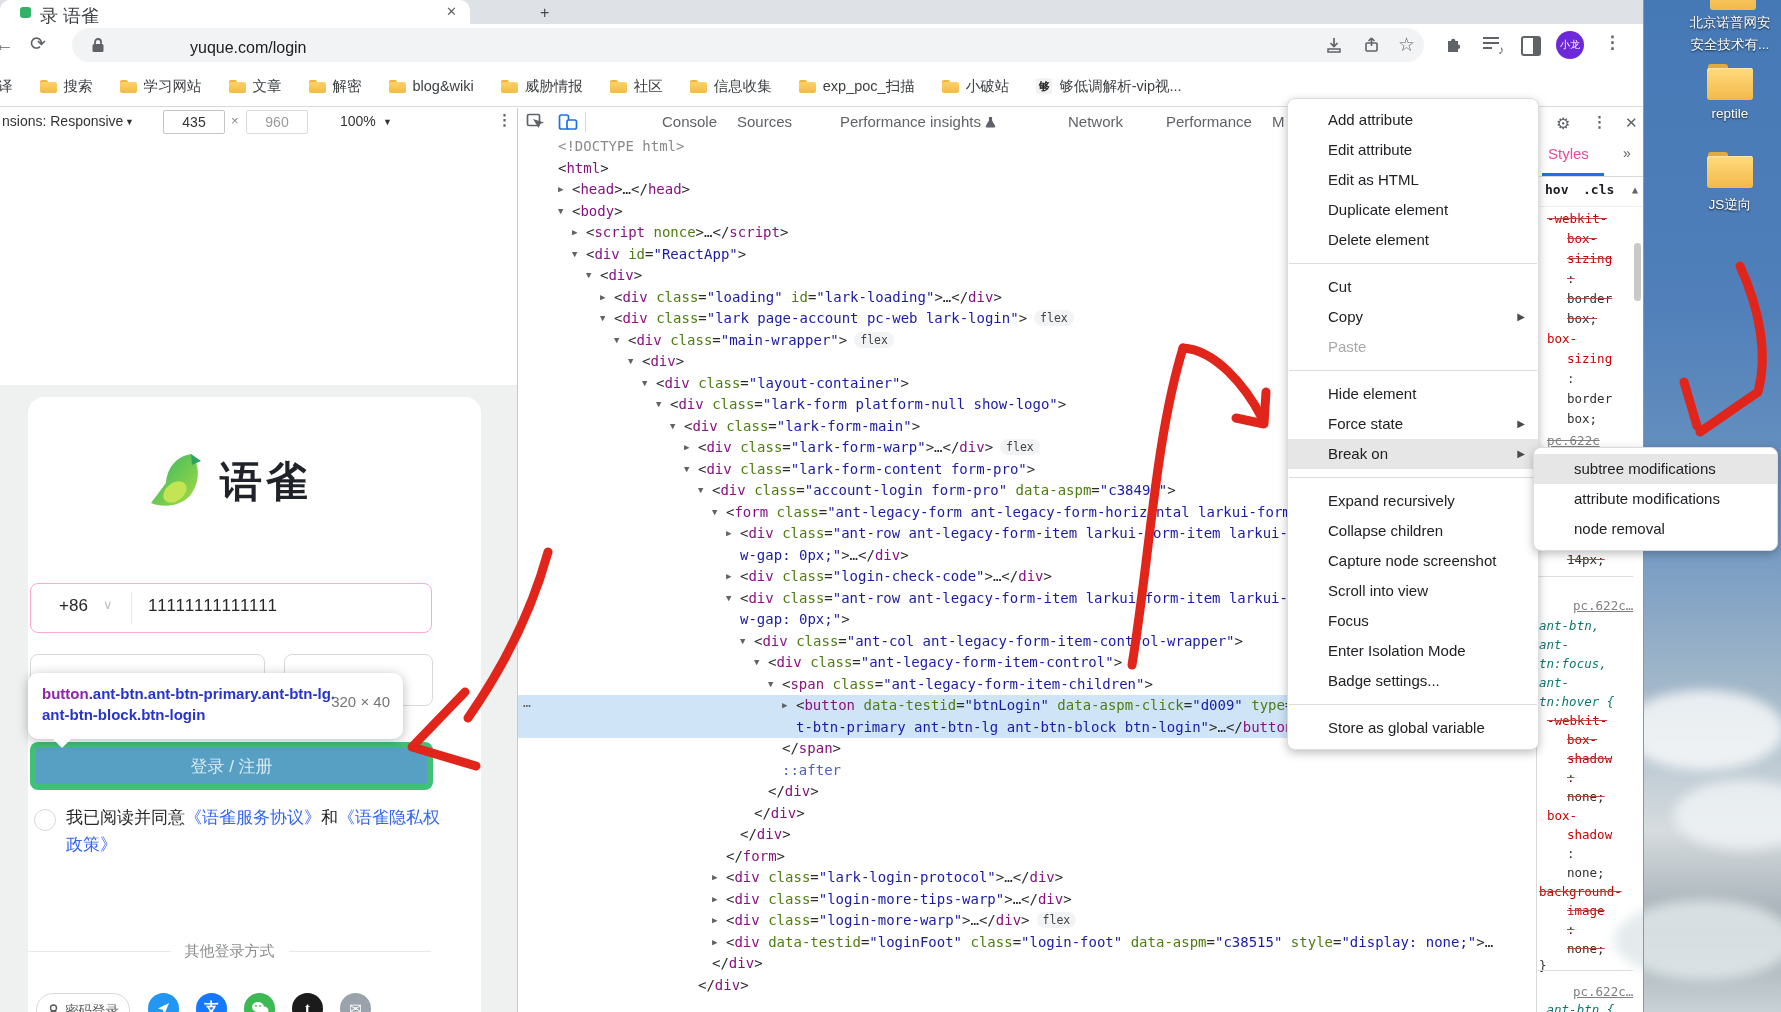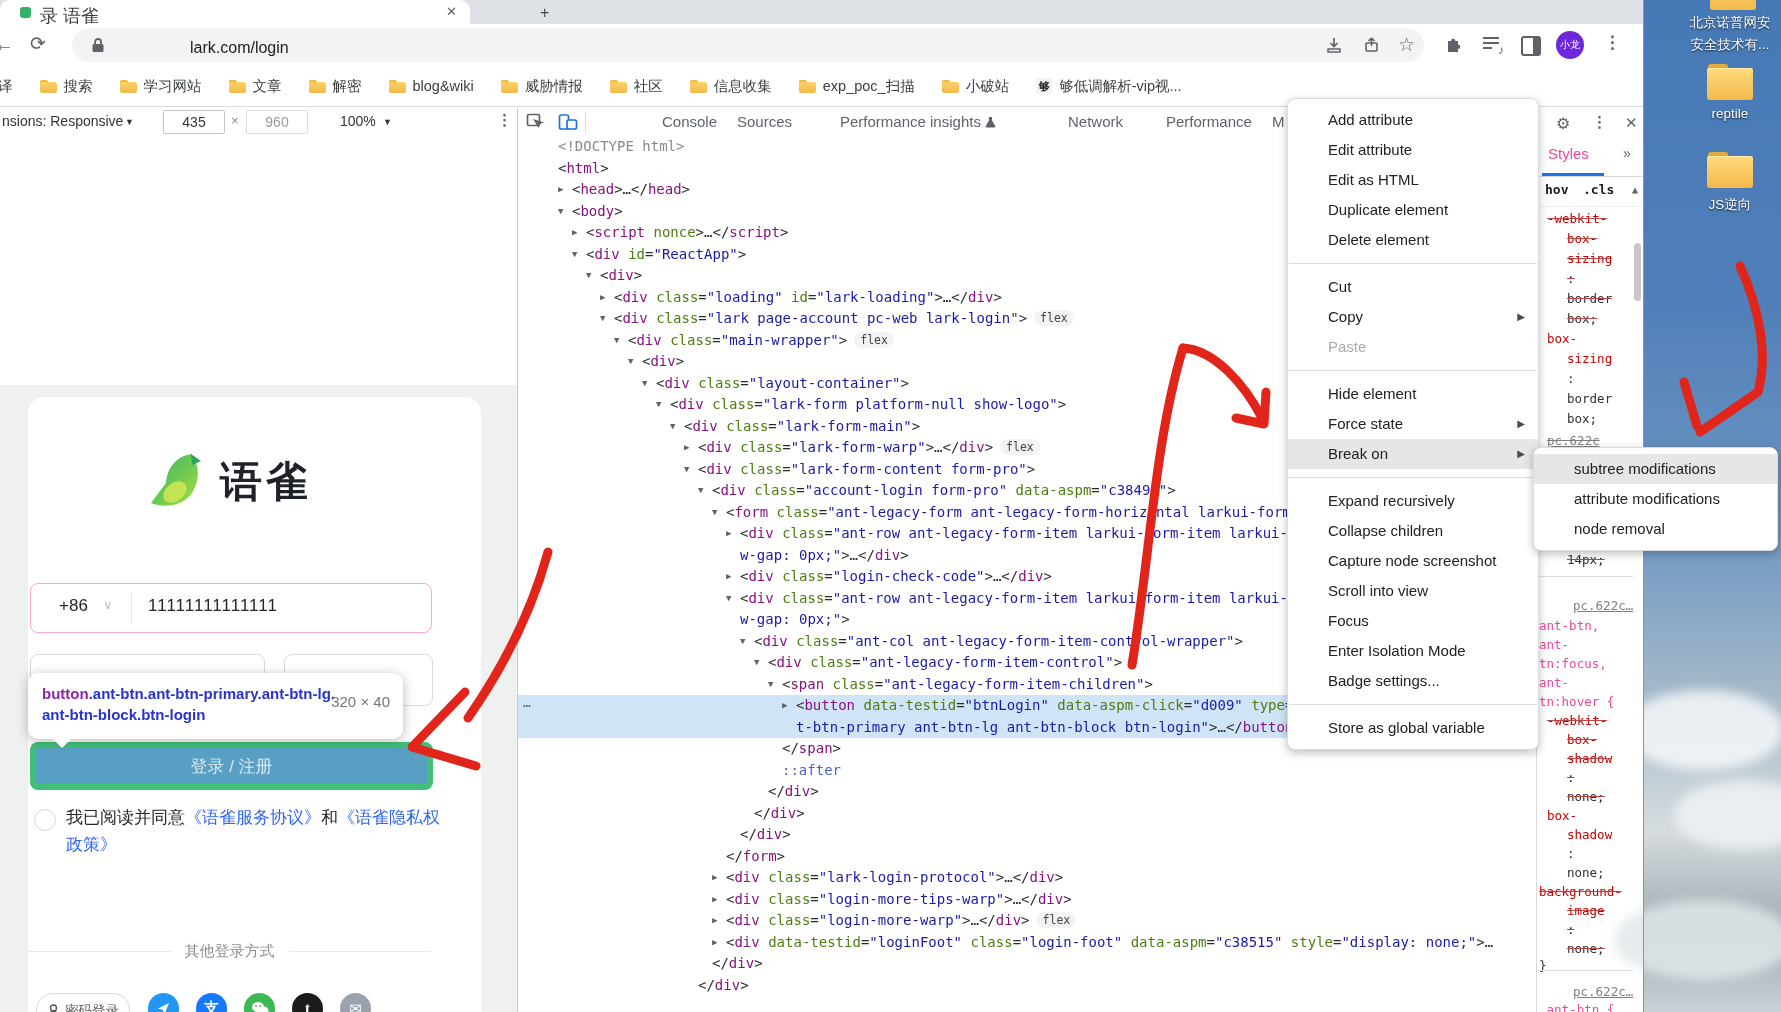--- a/index.html
+++ b/index.html
@@ -73,21 +73,21 @@
   .tl.sel{background:#cfe4f7;}
   .ar{position:absolute;top:0;font-size:9px;color:#5f6368;width:12px;}
   .gdots{position:absolute;left:5px;top:0;color:#5f6368;font-size:13px;letter-spacing:1px;}
   .tk-p{color:#2a2a2a;} .tk-tag{color:#881280;} .tk-at{color:#4d7c0f;} .tk-val{color:#1a1aa6;}
   .tk-gray{color:#8a8a8a;} .tk-ps{color:#4c63bd;} .tk-eq{color:#80868b;font-style:italic;}
   .flexbadge{display:inline-block;margin-left:7px;padding:0 6px;border-radius:8px;background:#f1f3f4;
              color:#444;font-size:11.5px;line-height:16px;vertical-align:1px;}
   #styles-divider{left:1536px;top:136px;width:1px;height:876px;background:#d9d9d9;}
   #styles-panel{left:1537px;top:108px;width:106px;height:904px;background:#fff;}
   .css-row{position:absolute;white-space:pre;font-size:12.5px;}
-  .css-prop{color:#c80000;} .css-plain{color:#303030;} .css-sel{color:#ec4899;}
+  .css-prop{color:#c80000;} .css-plain{color:#303030;} .css-sel{color:#0f766e;font-style:italic;}
   .css-link{color:#808080;text-decoration:underline;}
   .strike{text-decoration:line-through;text-decoration-color:#b44;}
   .css-link.strike{text-decoration:line-through underline;}
   .css-div{position:absolute;left:0;width:96px;height:1px;background:#ddd;}
   
   .menu{position:absolute;background:#fff;border:1px solid #dadce0;border-radius:8px;
         box-shadow:0 3px 10px rgba(0,0,0,.25);padding:6px 0;z-index:50;}
   .mi{height:30px;line-height:30px;padding-left:40px;padding-right:34px;font-size:15px;color:#202124;
       position:relative;white-space:nowrap;}
   .mi.dis{color:#a8a8a8;}
@@ -121,21 +121,21 @@
 </div>
 
 <div class="abs" id="toolbar">
   <div class="abs tbicon" style="left:-6px;top:9px;font-size:20px;">←</div>
   <div class="abs tbicon" style="left:30px;top:8px;font-size:19px;">⟳</div>
   <div class="abs" id="omnibox">
     <svg class="abs" style="left:19px;top:9px;" width="14" height="17" viewBox="0 0 14 17">
       <rect x="1.5" y="7" width="11" height="8" rx="1.5" fill="#5f6368"></rect>
       <path d="M4 7 V5 a3 3 0 0 1 6 0 V7" stroke="#5f6368" stroke-width="1.8" fill="none"></path>
     </svg>
-    <div class="abs" id="urltext">lark.com/login</div>
+    <div class="abs" id="urltext">yuque.com/login</div>
     <svg class="abs" style="left:1253px;top:8px;" width="18" height="18" viewBox="0 0 18 18">
       <path d="M9 2 v8 M5.5 7 l3.5 3.5 L12.5 7" stroke="#5f6368" stroke-width="1.7" fill="none"></path>
       <path d="M3 13 h12 v3 h-12 z" fill="none" stroke="#5f6368" stroke-width="1.5"></path>
     </svg>
     <svg class="abs" style="left:1291px;top:8px;" width="18" height="18" viewBox="0 0 18 18">
       <rect x="3" y="7" width="11" height="8" rx="1" fill="none" stroke="#5f6368" stroke-width="1.6"></rect>
       <path d="M8.5 10 V2 M8.5 2 l-3 3 M8.5 2 l3 3" stroke="#5f6368" stroke-width="1.6" fill="none"></path>
     </svg>
     <div class="abs tbicon" style="left:1326px;top:5px;font-size:19px;">☆</div>
   </div>

